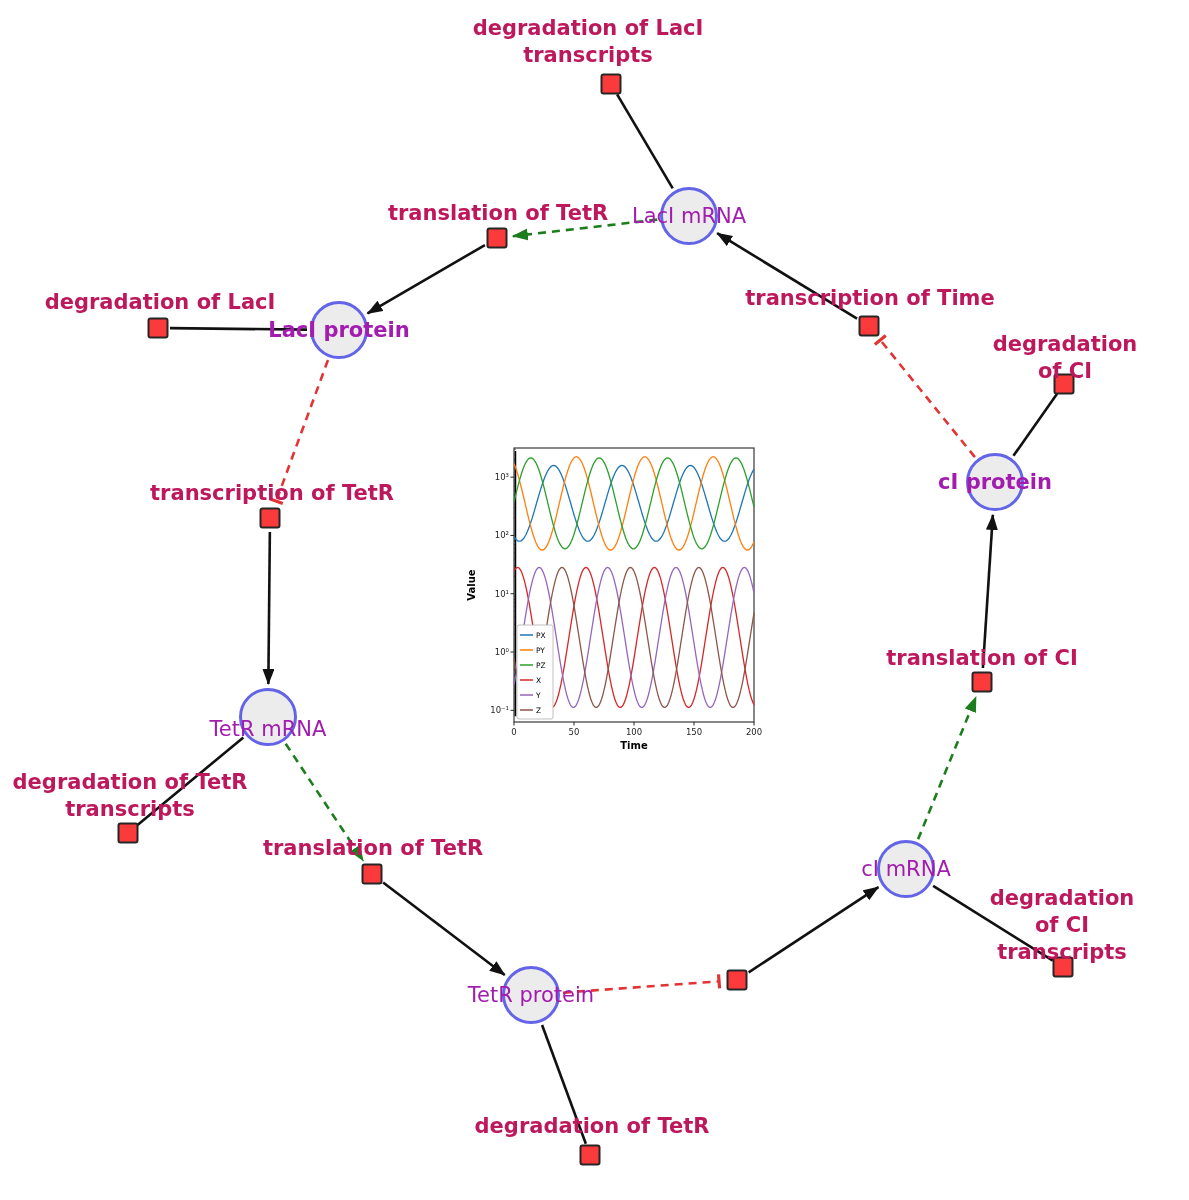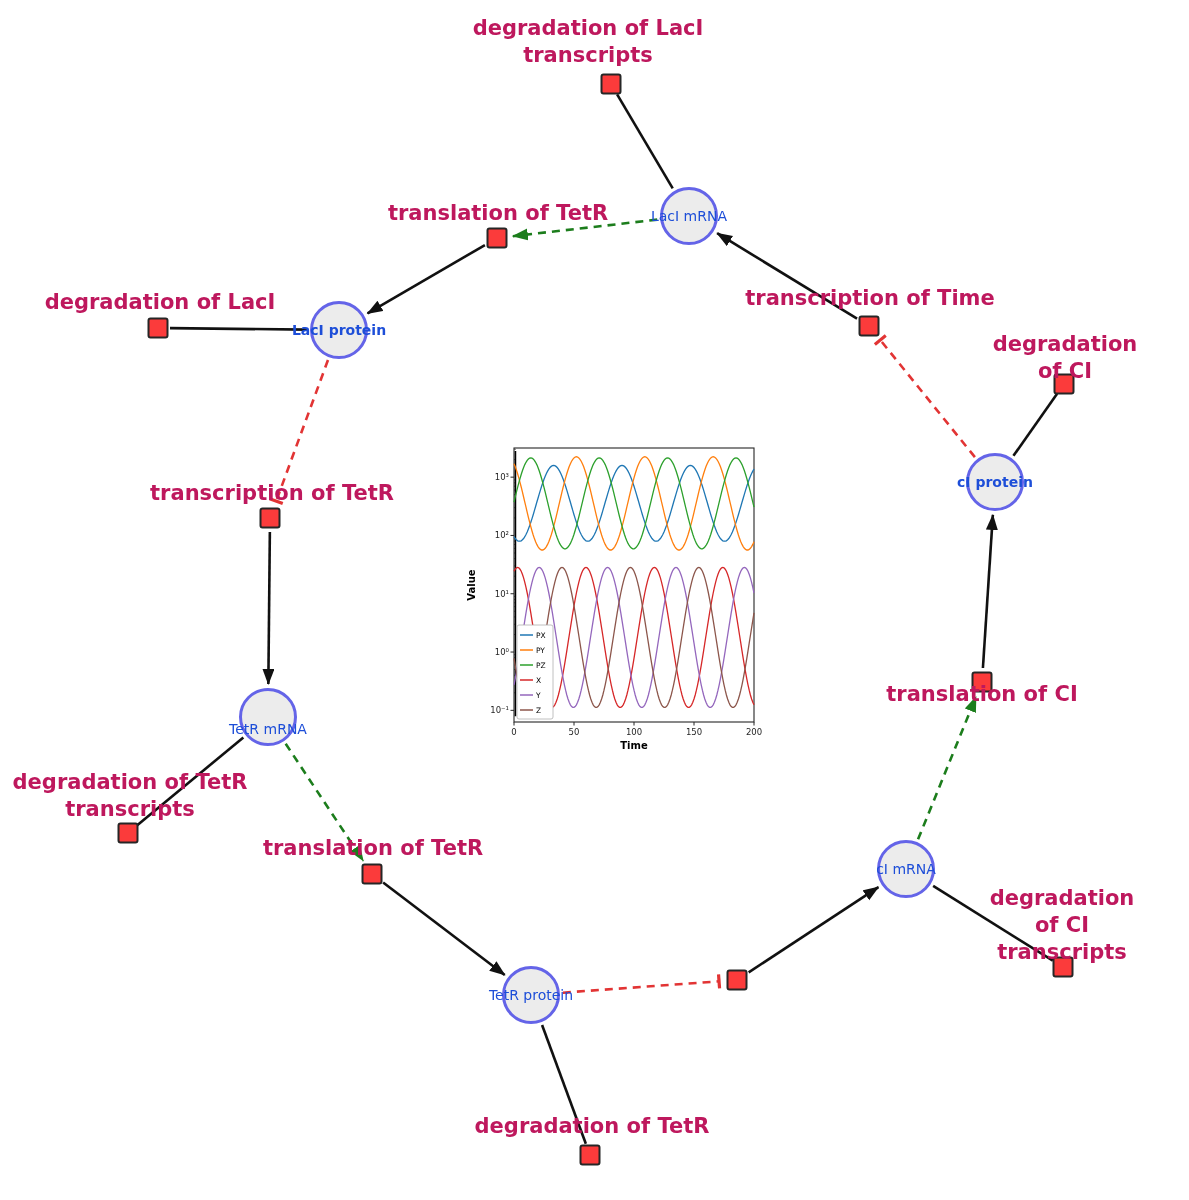--- a/index.html
+++ b/index.html
@@ -3,22 +3,22 @@
 <meta charset="utf-8">
 <style>
   html,body{margin:0;padding:0;background:#fff;}
   body{font-family:"DejaVu Sans", sans-serif;}
   .canvas{position:relative;width:1189px;height:1200px;background:#fff;overflow:hidden;}
   .edge-layer{position:absolute;left:0;top:0;width:1189px;height:1200px;z-index:1;}
   .node-layer{position:absolute;left:0;top:0;width:1189px;height:1200px;z-index:2;}
   .species-node{position:absolute;width:58px;height:58px;border-radius:50%;
     background:#ececec;border:3px solid #6464e8;box-sizing:border-box;
     transform:translate(-50%,-50%);}
-  .species-label{position:absolute;transform:translate(-50%,-50%);font-size:14px;
-    color:#1d4ed8;white-space:nowrap;z-index:5;text-align:center;}
+  .species-label{position:absolute;transform:translate(-50%,-50%);font-size:21px;
+    color:#a21caf;white-space:nowrap;z-index:5;text-align:center;}
   .reaction-node{position:absolute;width:21px;height:21px;background:#fb3b3b;
     border:2.5px solid #262626;border-radius:3px;box-sizing:border-box;
     transform:translate(-50%,-50%);}
   .reaction-label{position:absolute;transform:translate(-50%,-50%);font-weight:bold;
     font-size:21px;color:#be185d;text-align:center;white-space:pre-line;line-height:1.28;
     z-index:5;}
   .inset{position:absolute;left:462px;top:436px;width:310px;height:318px;background:#fff;z-index:3;}
 </style>
 </head>
 <body>
@@ -76,21 +76,21 @@
       <div class="reaction-label" style="left: 498px; top: 213px;">translation of TetR</div>
       <div class="reaction-node" style="left: 869px; top: 326px; background: rgb(251, 59, 59); border-color: rgb(38, 38, 38);"></div>
       <div class="reaction-label" style="left: 870px; top: 298px;">transcription of Time</div>
       <div class="reaction-node" style="left: 158px; top: 328px; background: rgb(251, 59, 59); border-color: rgb(38, 38, 38);"></div>
       <div class="reaction-label" style="left: 160px; top: 302px;">degradation of LacI</div>
       <div class="reaction-node" style="left: 1064px; top: 384px; background: rgb(251, 59, 59); border-color: rgb(38, 38, 38);"></div>
       <div class="reaction-label" style="left: 1065px; top: 358px;">degradation of CI</div>
       <div class="reaction-node" style="left: 270px; top: 518px; background: rgb(251, 59, 59); border-color: rgb(38, 38, 38);"></div>
       <div class="reaction-label" style="left: 272px; top: 493px;">transcription of TetR</div>
       <div class="reaction-node" style="left: 982px; top: 682px; background: rgb(251, 59, 59); border-color: rgb(38, 38, 38);"></div>
-      <div class="reaction-label" style="left: 982px; top: 658px; margin-top: 36px;">translation of CI</div>
+      <div class="reaction-label" style="left: 982px; top: 658px;">translation of CI</div>
       <div class="reaction-node" style="left: 128px; top: 833px; background: rgb(251, 59, 59); border-color: rgb(38, 38, 38);"></div>
       <div class="reaction-label" style="left: 130px; top: 796px;">degradation of TetR
 transcripts</div>
       <div class="reaction-node" style="left: 372px; top: 874px; background: rgb(251, 59, 59); border-color: rgb(38, 38, 38);"></div>
       <div class="reaction-label" style="left: 373px; top: 848px;">translation of TetR</div>
       <div class="reaction-node" style="left: 737px; top: 980px; background: rgb(251, 59, 59); border-color: rgb(38, 38, 38);"></div>
       <div class="reaction-node" style="left: 1063px; top: 967px; background: rgb(251, 59, 59); border-color: rgb(38, 38, 38);"></div>
       <div class="reaction-label" style="left: 1062px; top: 925px;">degradation of CI
 transcripts</div>
       <div class="reaction-node" style="left: 590px; top: 1155px; background: rgb(251, 59, 59); border-color: rgb(38, 38, 38);"></div>

